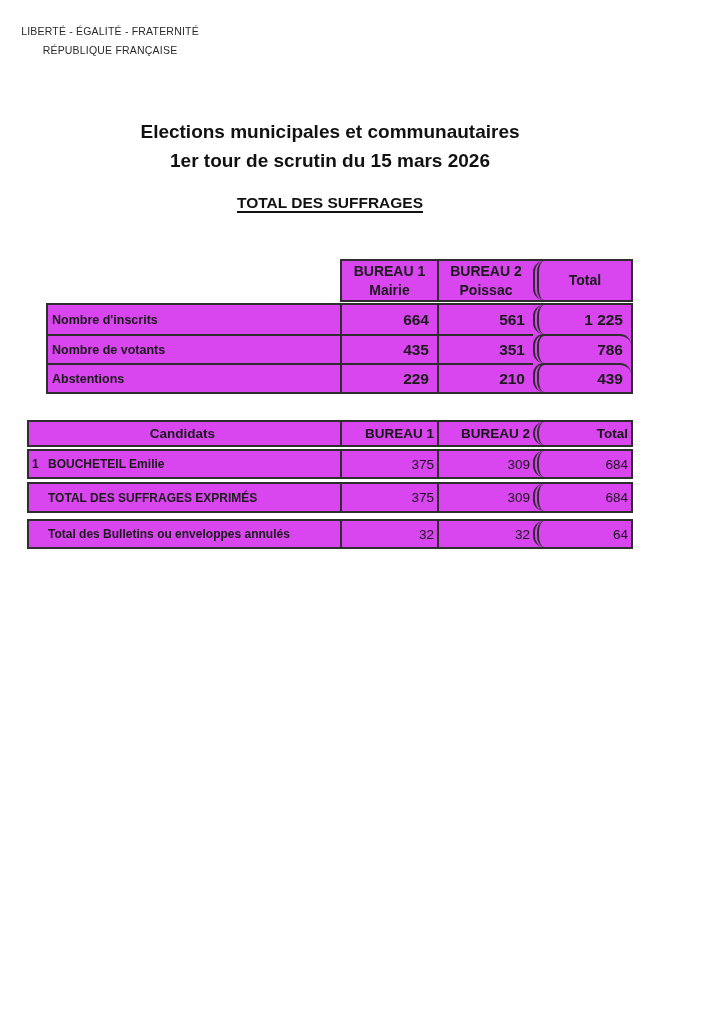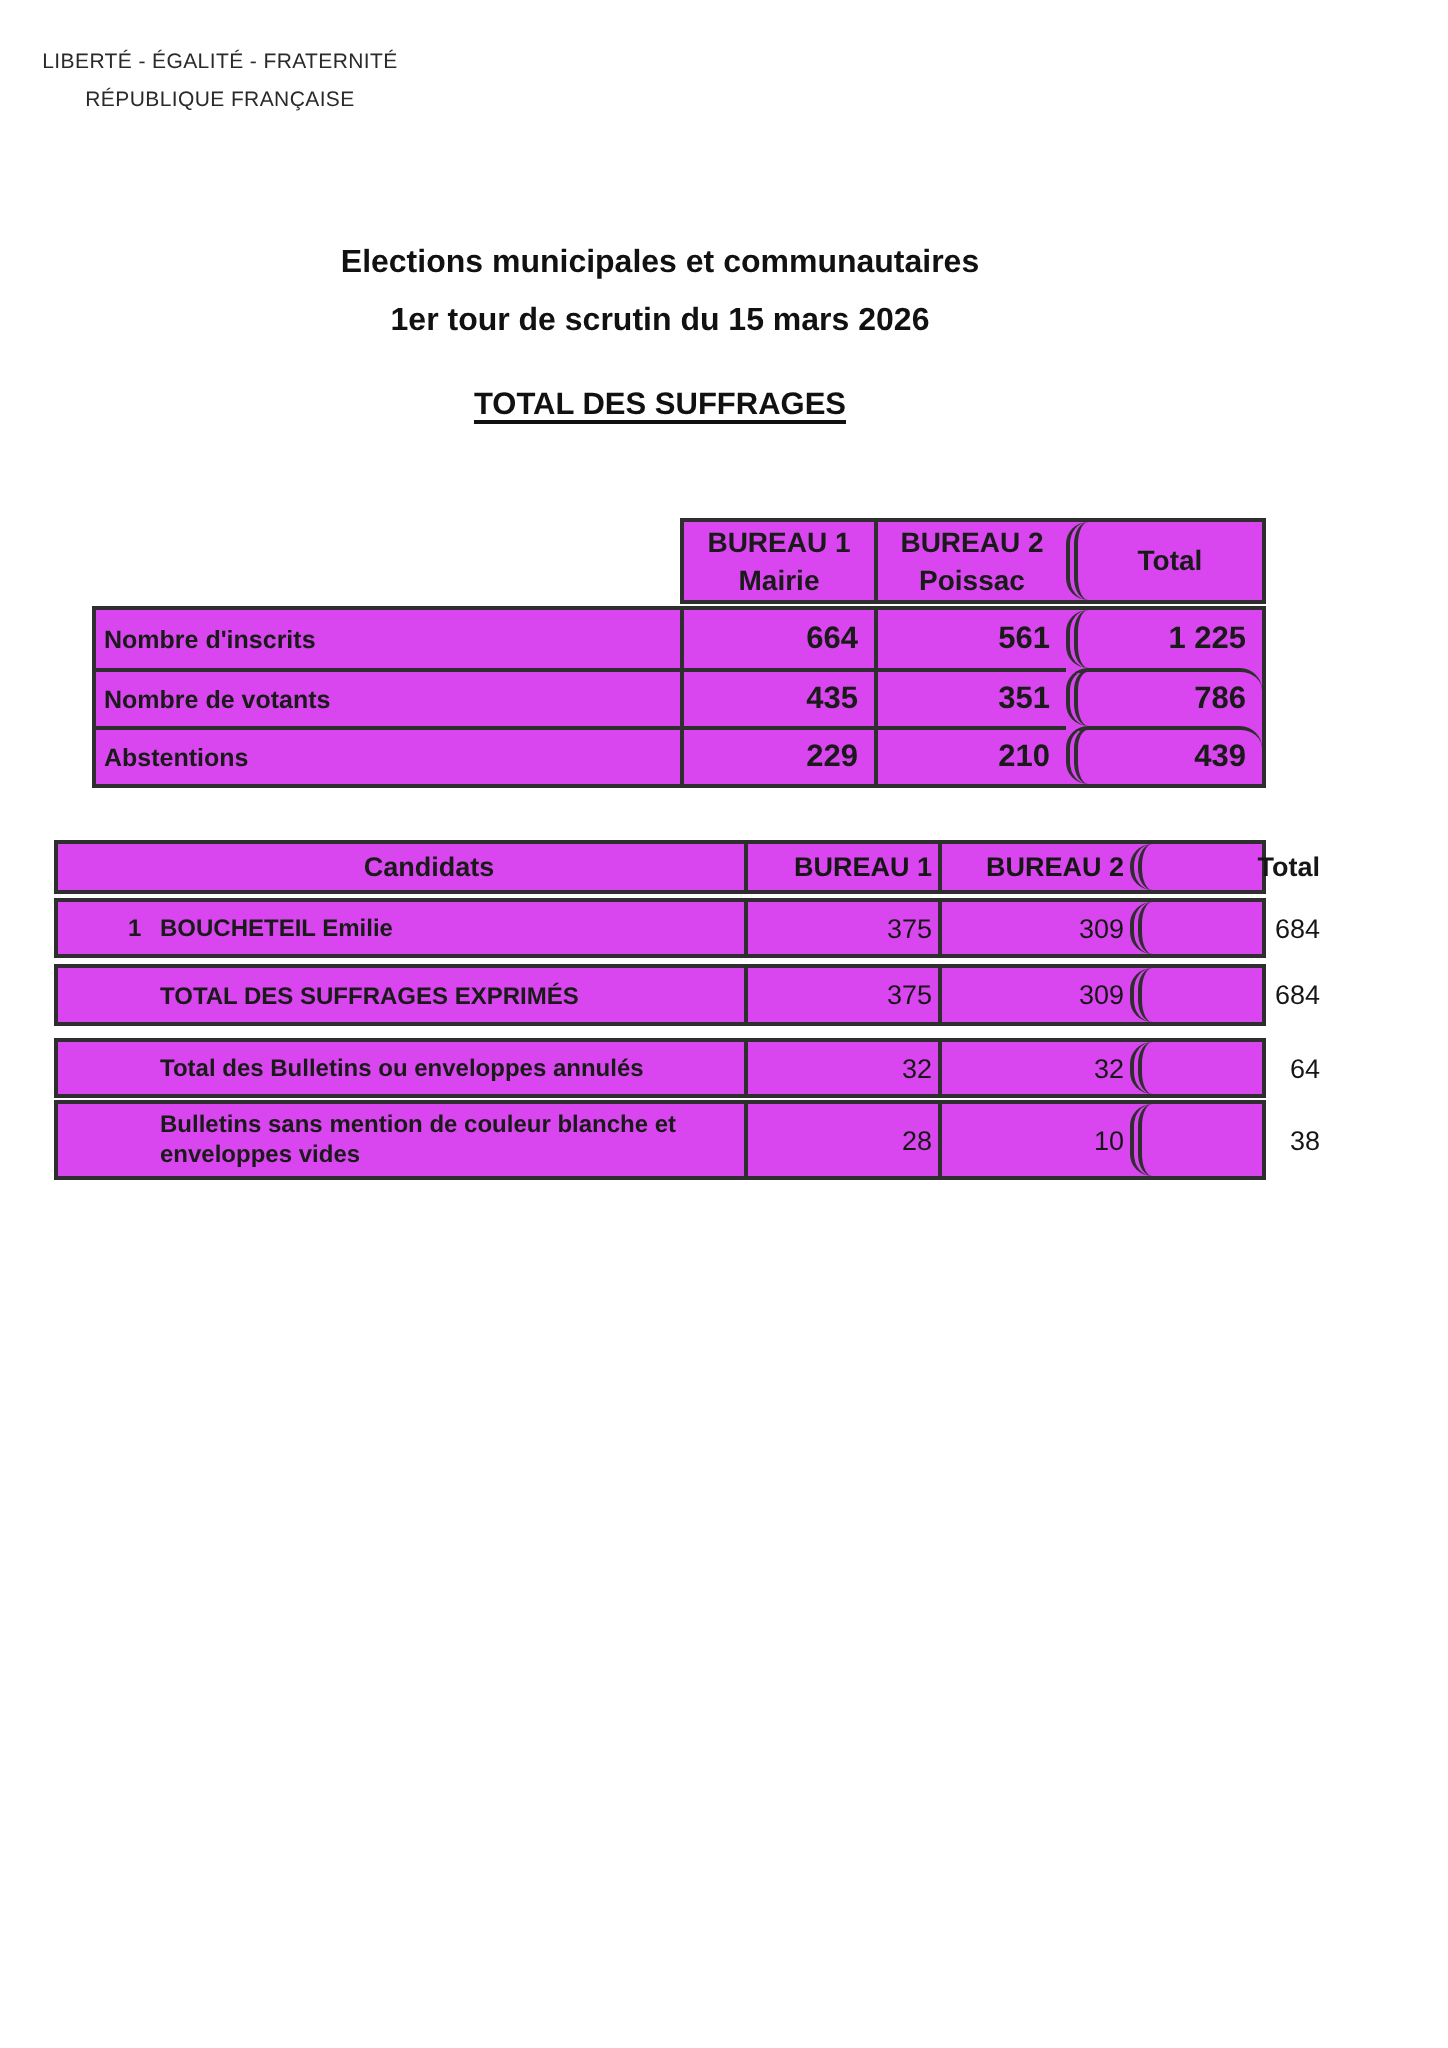--- a/index.html
+++ b/index.html
@@ -18,21 +18,21 @@
   .commune {
     font-size: 13.5px; font-weight: bold; margin-top: 2px;
     text-decoration: underline; text-decoration-thickness: 2px; text-underline-offset: 2px;
     color: #111;
   }
   .hdr-right { width: 220px; text-align: center; }
   .rep-line { font-size: 10.5px; line-height: 19px; color: #2a2a2a; letter-spacing: 0.2px; }
 
   
   .content { margin-left: 27px; width: 606px; position: relative; }
-  .title { margin-top: 57px; text-align: center; font-weight: bold; font-size: 16px; line-height: 29px; color: #111; }
+  .title { margin-top: 57px; text-align: center; font-weight: bold; font-size: 19px; line-height: 29px; color: #111; }
   .section-heading { margin-top: 19px; text-align: center; }
   .section-heading span {
     font-weight: bold; font-size: 15.5px; color: #111;
     text-decoration: underline; text-decoration-thickness: 2px; text-underline-offset: 3px;
   }
 
   
   .bordered { border: 2px solid #2e2e2e; box-sizing: border-box; background: #d946ef; }
   .cell { box-sizing: border-box; display: flex; align-items: center; overflow: hidden; white-space: nowrap; }
   .vline { border-left: 2px solid #2e2e2e; text-align: center; }
@@ -49,21 +49,21 @@
     margin-top: 1px; margin-left: 19px; width: 587px;
     display: grid; grid-template-columns: 292px 97px 96px 98px; grid-auto-rows: 29px;
   }
   .t1-row { display: contents; }
   .t1-row + .t1-row > div { border-top: 2px solid #2e2e2e; }
   .t1-label { font-weight: bold; font-size: 12.5px; padding-left: 4px; }
   .t1-num  { font-weight: bold; font-size: 15.5px; justify-content: flex-end; padding-right: 8px; }
 
   
   .t2 { margin-top: 26px; width: 606px; }
-  .t2-row { display: grid; grid-template-columns: 311px 97px 96px 98px; padding-left: 32px; }
+  .t2-row { display: grid; grid-template-columns: 311px 97px 96px 98px; }
   .t2-head { height: 27px; margin-top: 0; }
   .t2-head .t2-label { justify-content: center; font-weight: bold; font-size: 13.5px; padding-left: 0; }
   .t2-head .t2-num { font-weight: bold; font-size: 13.5px; }
   .row-candidate { height: 30px; margin-top: 2px; }
   .row-total     { height: 31px; margin-top: 3px; }
   .row-annules   { height: 30px; margin-top: 6px; }
   .row-blancs    { height: 40px; margin-top: 1px; }
   .t2-label { position: relative; font-weight: bold; font-size: 12px; padding-left: 19px; padding-right: 4px; }
   .row-blancs .t2-label { white-space: normal; line-height: 15px; }
   .rank { position: absolute; left: 3px; top: 50%; transform: translateY(-50%); font-weight: bold; font-size: 12px; }
@@ -157,24 +157,16 @@
 
       <div class="t2-row row-annules bordered">
         <div class="cell t2-label">
           <span>Total des Bulletins ou enveloppes annulés</span>
         </div>
         <div class="cell t2-num vline">32</div>
         <div class="cell t2-num vline">32</div>
         <div class="cell t2-num vdouble">64</div>
       </div>
 
-      <div class="t2-row row-blancs bordered">
-        <div class="cell t2-label">
-          <span>Bulletins sans mention de couleur blanche et enveloppes vides</span>
-        </div>
-        <div class="cell t2-num vline">28</div>
-        <div class="cell t2-num vline">10</div>
-        <div class="cell t2-num vdouble">38</div>
-      </div>
 
     </div>
   </div>
 </div>
 
 </body></html>

